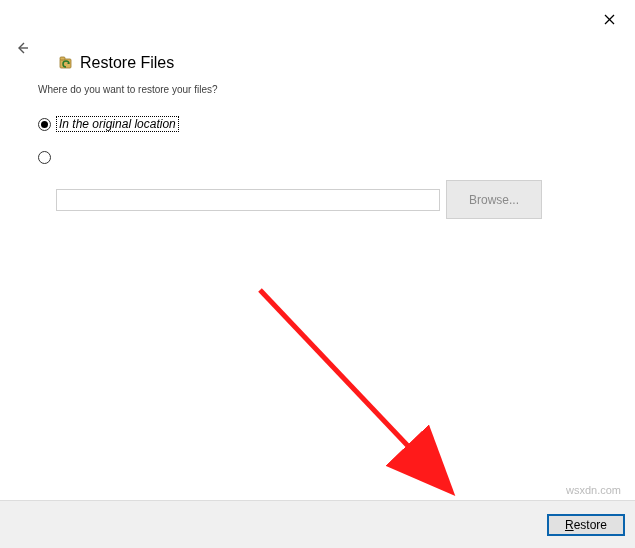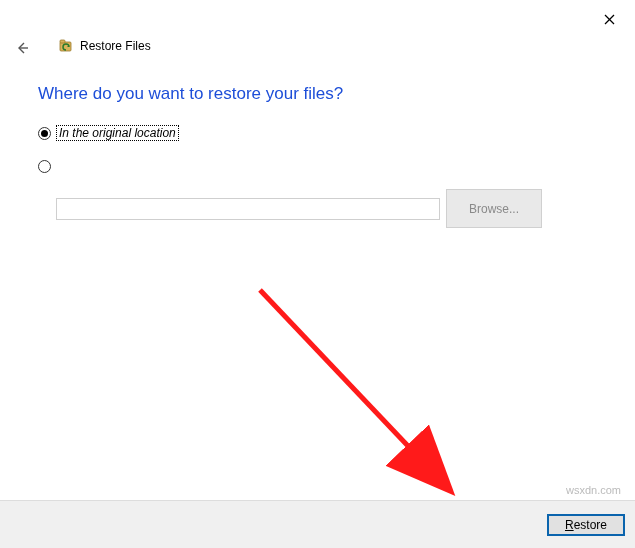--- a/index.html
+++ b/index.html
@@ -39,40 +39,40 @@
       height: 20px;
       color: #555;
       display: flex;
       align-items: center;
       justify-content: center;
       cursor: pointer;
     }
     .header-title {
       position: absolute;
       left: 58px;
-      top: 38px;
-      font-size: 12px;
+      top: 54px;
+      font-size: 16px;
       color: #000;
       display: flex;
       align-items: center;
     }
     .header-icon {
       width: 16px;
       height: 16px;
       margin-right: 6px;
     }
     .content {
       position: absolute;
       left: 38px;
       top: 84px;
       right: 30px;
     }
     .heading {
-      color: #1d4ed8;
-      font-size: 17px;
+      color: #404040;
+      font-size: 10px;
       margin-bottom: 22px;
     }
     .radio-row {
       display: flex;
       align-items: center;
       margin-bottom: 20px;
       font-size: 12px;
     }
     .radio {
       width: 13px;

